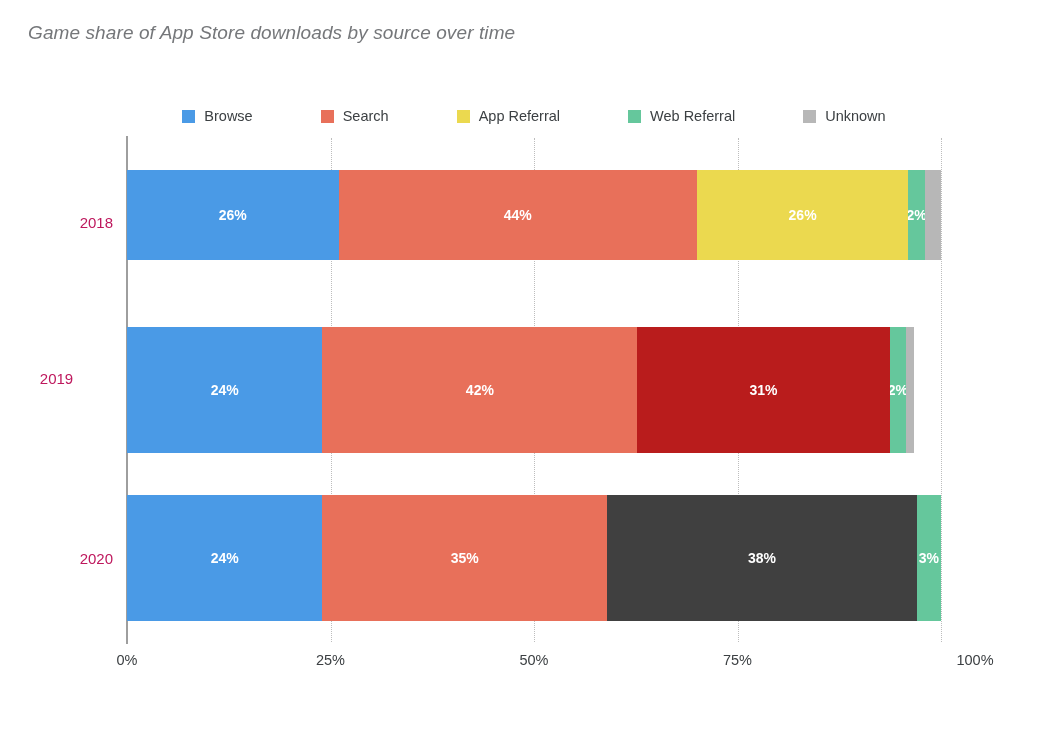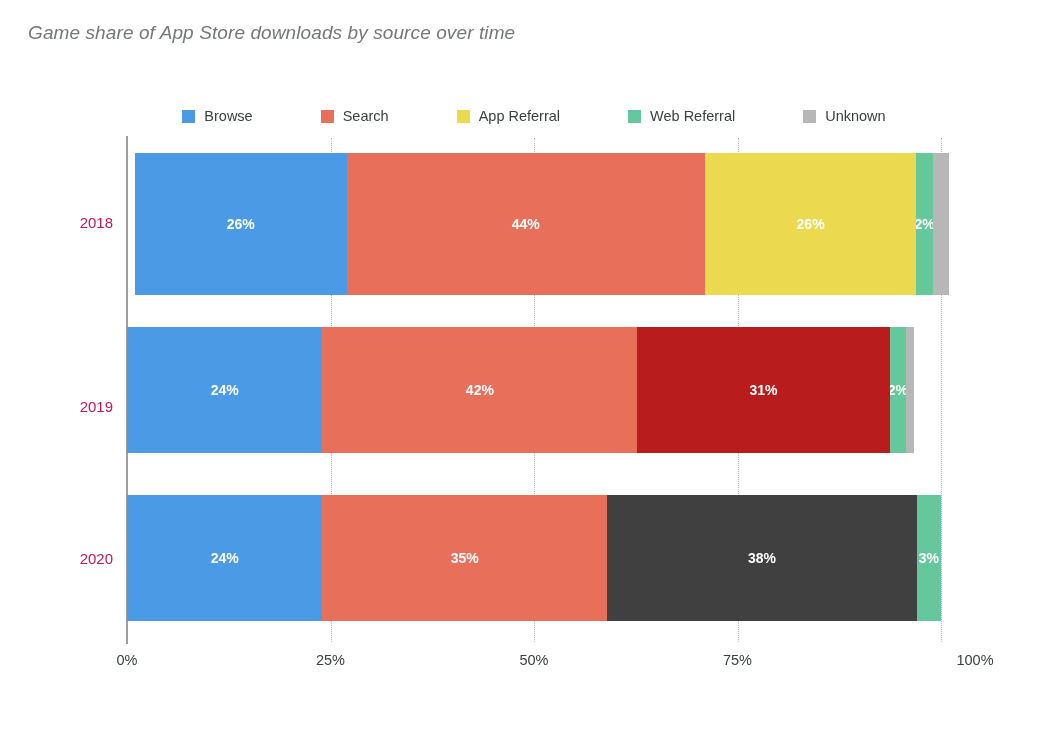--- a/index.html
+++ b/index.html
@@ -177,21 +177,21 @@
   <div class="axis-y-line"></div>
 
   <div id="gridlines">
       <div class="gridline" style="left: 330.5px;"></div>
       <div class="gridline" style="left: 534px;"></div>
       <div class="gridline" style="left: 737.5px;"></div>
       <div class="gridline" style="left: 941px;"></div>
     </div>
 
   <div class="plot" id="plot">
-      <div class="bar-row" style="top: 15px; height: 142px; padding-left: 8px;">
+      <div class="bar-row" style="top: 32px; height: 90px;">
         <div class="bar-seg" style="width: 211.64px; background: rgb(74, 154, 230);">
           <span class="bar-seg-label">26%</span>
         </div>
         <div class="bar-seg" style="width: 358.16px; background: rgb(232, 112, 90);">
           <span class="bar-seg-label">44%</span>
         </div>
         <div class="bar-seg" style="width: 211.64px; background: rgb(235, 217, 79);">
           <span class="bar-seg-label">26%</span>
         </div>
         <div class="bar-seg" style="width: 16.28px; background: rgb(101, 199, 156);">
@@ -225,21 +225,21 @@
           <span class="bar-seg-label">38%</span>
         </div>
         <div class="bar-seg" style="width: 24.42px; background: rgb(101, 199, 156);">
           <span class="bar-seg-label">3%</span>
         </div>
       </div>
     </div>
 
   <div class="ytick-col" id="yticks">
       <div class="ytick" style="top: 84px;">2018</div>
-      <div class="ytick" style="top: 268px;">2019</div>
+      <div class="ytick" style="top: 240px; text-align: center;">2019</div>
       <div class="ytick" style="top: 420px;">2020</div>
     </div>
 
   <div id="xticks">
       <div class="xtick" style="left: 127px;">0%</div>
       <div class="xtick" style="left: 330.5px;">25%</div>
       <div class="xtick" style="left: 534px;">50%</div>
       <div class="xtick" style="left: 737.5px;">75%</div>
       <div class="xtick" style="left: 941px; margin-left: 34px;">100%</div>
     </div>

